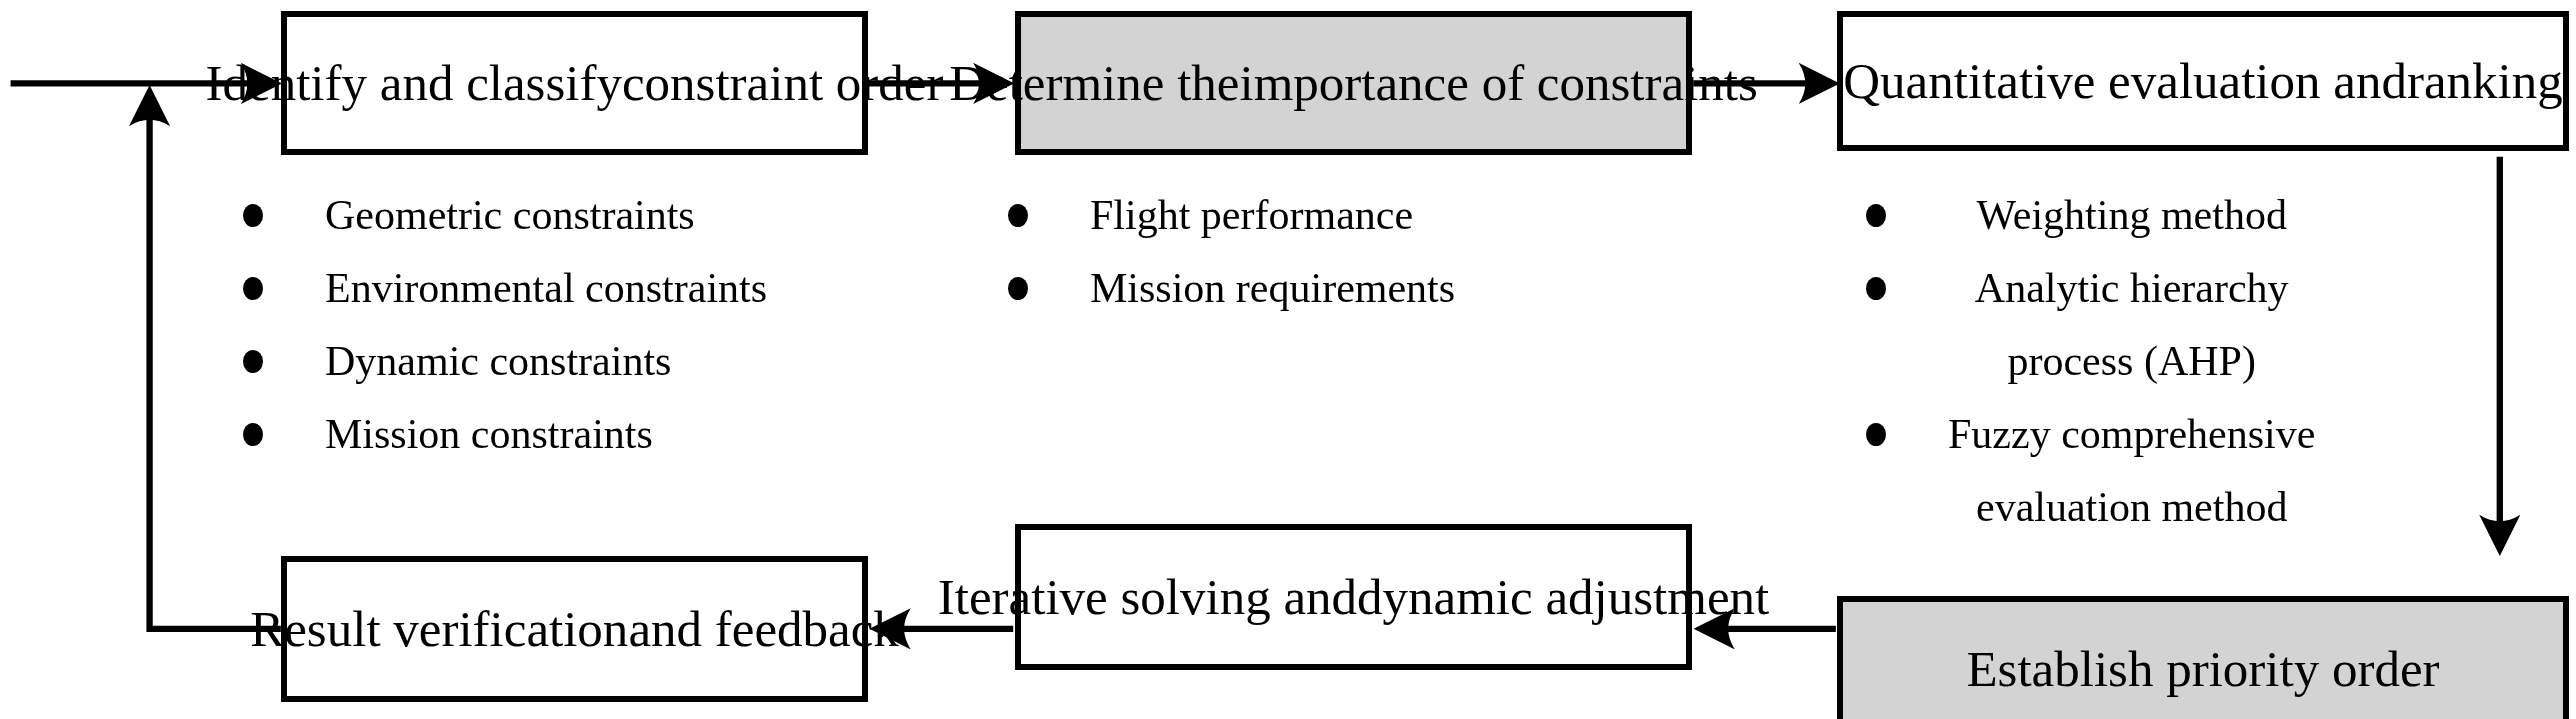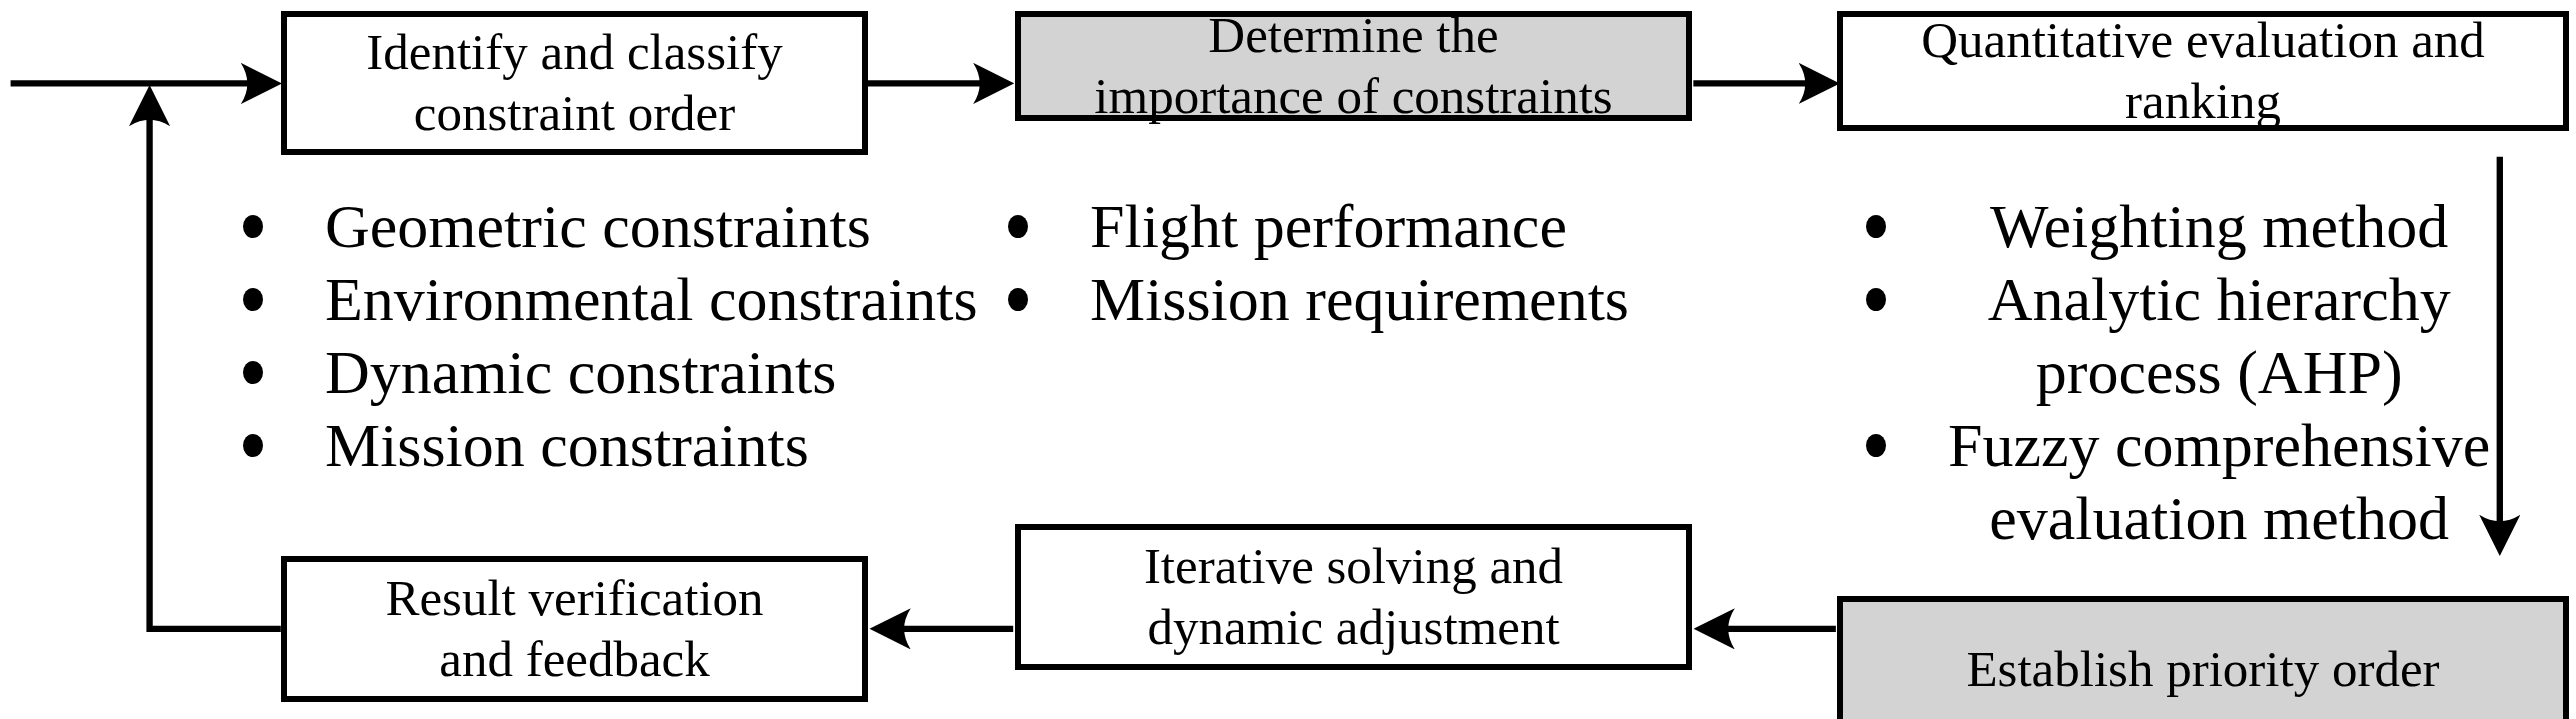--- a/index.html
+++ b/index.html
@@ -10,33 +10,33 @@
     font-family:"Liberation Serif","DejaVu Serif",serif;
     color:#000;
     overflow:hidden;
   }
   #arrows{position:absolute;left:0;top:0;width:2576px;height:720px;}
   .box{
     position:absolute;
     box-sizing:border-box;
     border:6.4px solid #000;
     background:#ffffff;
-    display:flex;flex-direction:column;justify-content:center;align-items:center;
+    display:flex;flex-direction:row;justify-content:center;align-items:center;
     text-align:center;
     font-size:51px;line-height:61px;
     white-space:nowrap;
   }
   .box.gray{background:#d3d3d3;}
   #b1{left:281px;top:11.3px;width:587px;height:144px;}
-  #b2{left:1015px;top:11.3px;width:677px;height:110px;}
-  #b3{left:1837px;top:11.3px;width:732px;height:120px;}
+  #b2{left:1015px;top:11.3px;width:677px;height:144px;}
+  #b3{left:1837px;top:11.3px;width:732px;height:140px;}
   #b4{left:281px;top:556px;width:587px;height:146px;}
   #b5{left:1015px;top:524px;width:677px;height:146px;}
   #b6{left:1837px;top:556px;width:732px;height:146px;margin-top:40px;}
-  .blist{position:absolute;top:179px;font-size:62px;line-height:73px;white-space:nowrap;margin-top:11px;}
+  .blist{position:absolute;top:179px;font-size:42px;line-height:73px;white-space:nowrap;}
   #list-left{left:240px;}
   #list-mid{left:1005px;}
   #list-right{left:1863px;text-align:center;}
   .brow{position:relative;padding-left:85px;}
   .dot{
     position:absolute;left:2.8px;top:25.4px;
     width:20px;height:23px;border-radius:50%;
     background:#000;
   }
 </style>

